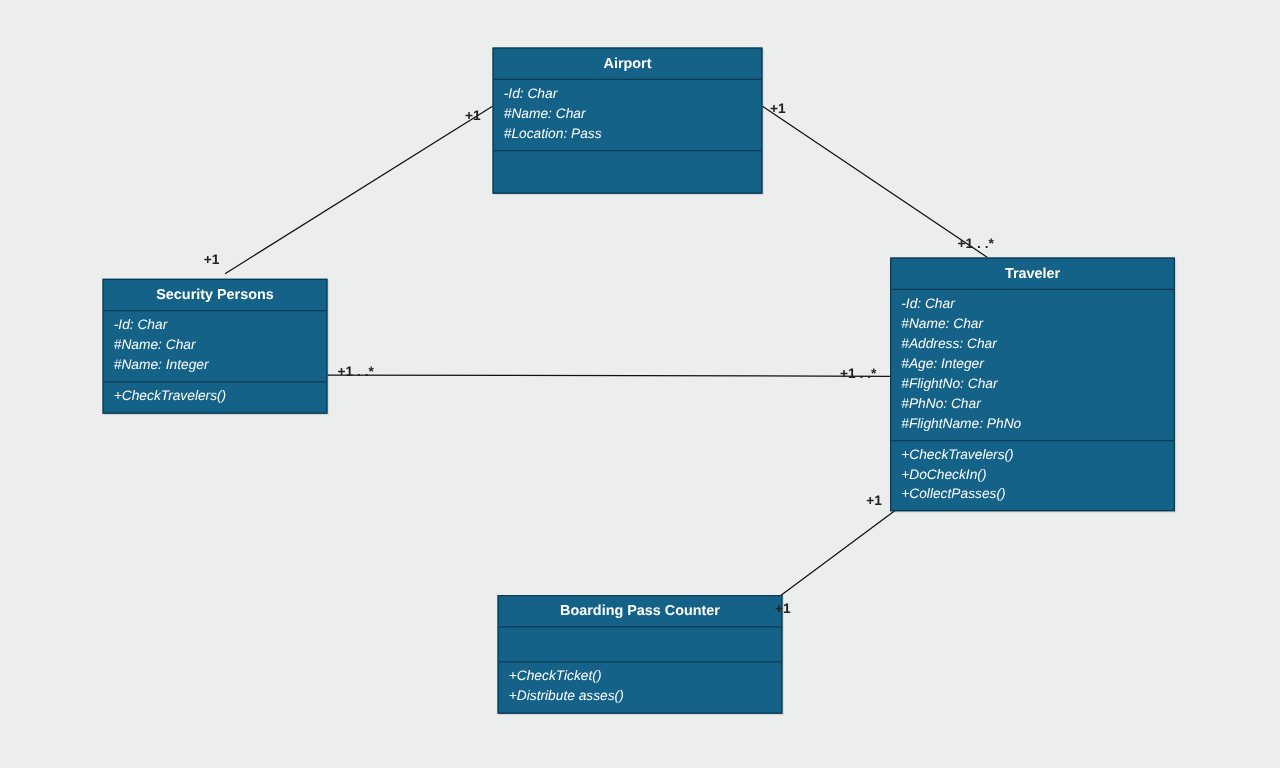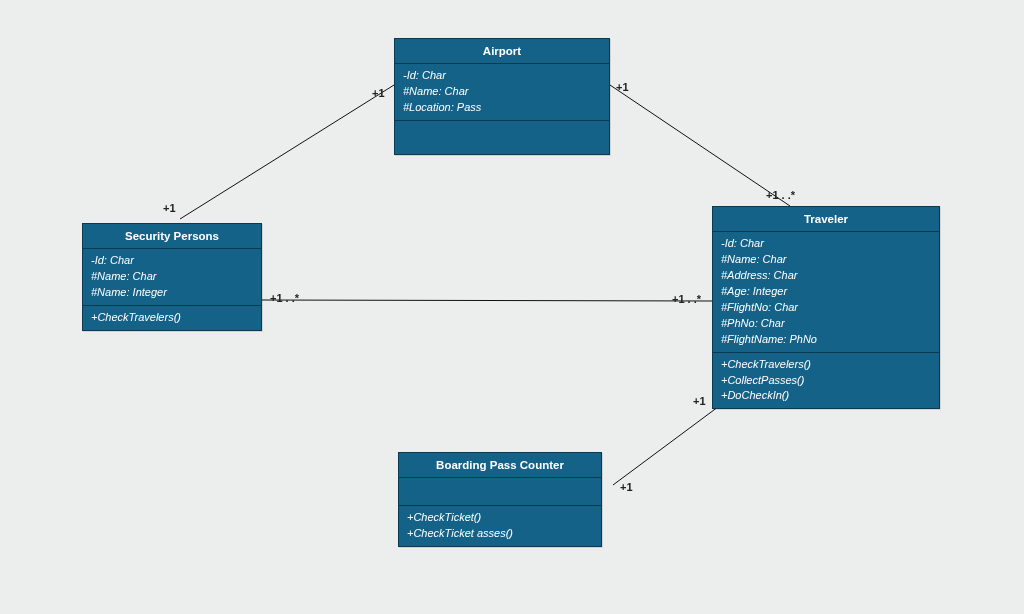--- a/index.html
+++ b/index.html
@@ -95,31 +95,31 @@
       <div class="row">-Id: Char</div>
       <div class="row">#Name: Char</div>
       <div class="row">#Address: Char</div>
       <div class="row">#Age: Integer</div>
       <div class="row">#FlightNo: Char</div>
       <div class="row">#PhNo: Char</div>
       <div class="row">#FlightName: PhNo</div>
     </div>
     <div class="section">
       <div class="row">+CheckTravelers()</div>
+      <div class="row">+DoCheckIn()</div>
       <div class="row">+CollectPasses()</div>
-      <div class="row">+DoCheckIn()</div>
     </div>
   </div>
 
-  <div class="uml-class" style="left:398px; top:452px; width:204px;">
+  <div class="uml-class" style="left:398px; top:476px; width:228px;">
     <div class="title">Boarding Pass Counter</div>
     <div class="section" style="min-height:28px;"></div>
     <div class="section">
       <div class="row">+CheckTicket()</div>
-      <div class="row">+CheckTicket asses()</div>
+      <div class="row">+Distribute asses()</div>
     </div>
   </div>
 
   <div class="mult" style="left:372px; top:87px;">+1</div>
   <div class="mult" style="left:616px; top:81px;">+1</div>
   <div class="mult" style="left:163px; top:202px;">+1</div>
   <div class="mult" style="left:270px; top:292px;">+1 . .*</div>
   <div class="mult" style="left:766px; top:189px;">+1 . .*</div>
   <div class="mult" style="left:672px; top:293px;">+1 . .*</div>
   <div class="mult" style="left:693px; top:395px;">+1</div>

